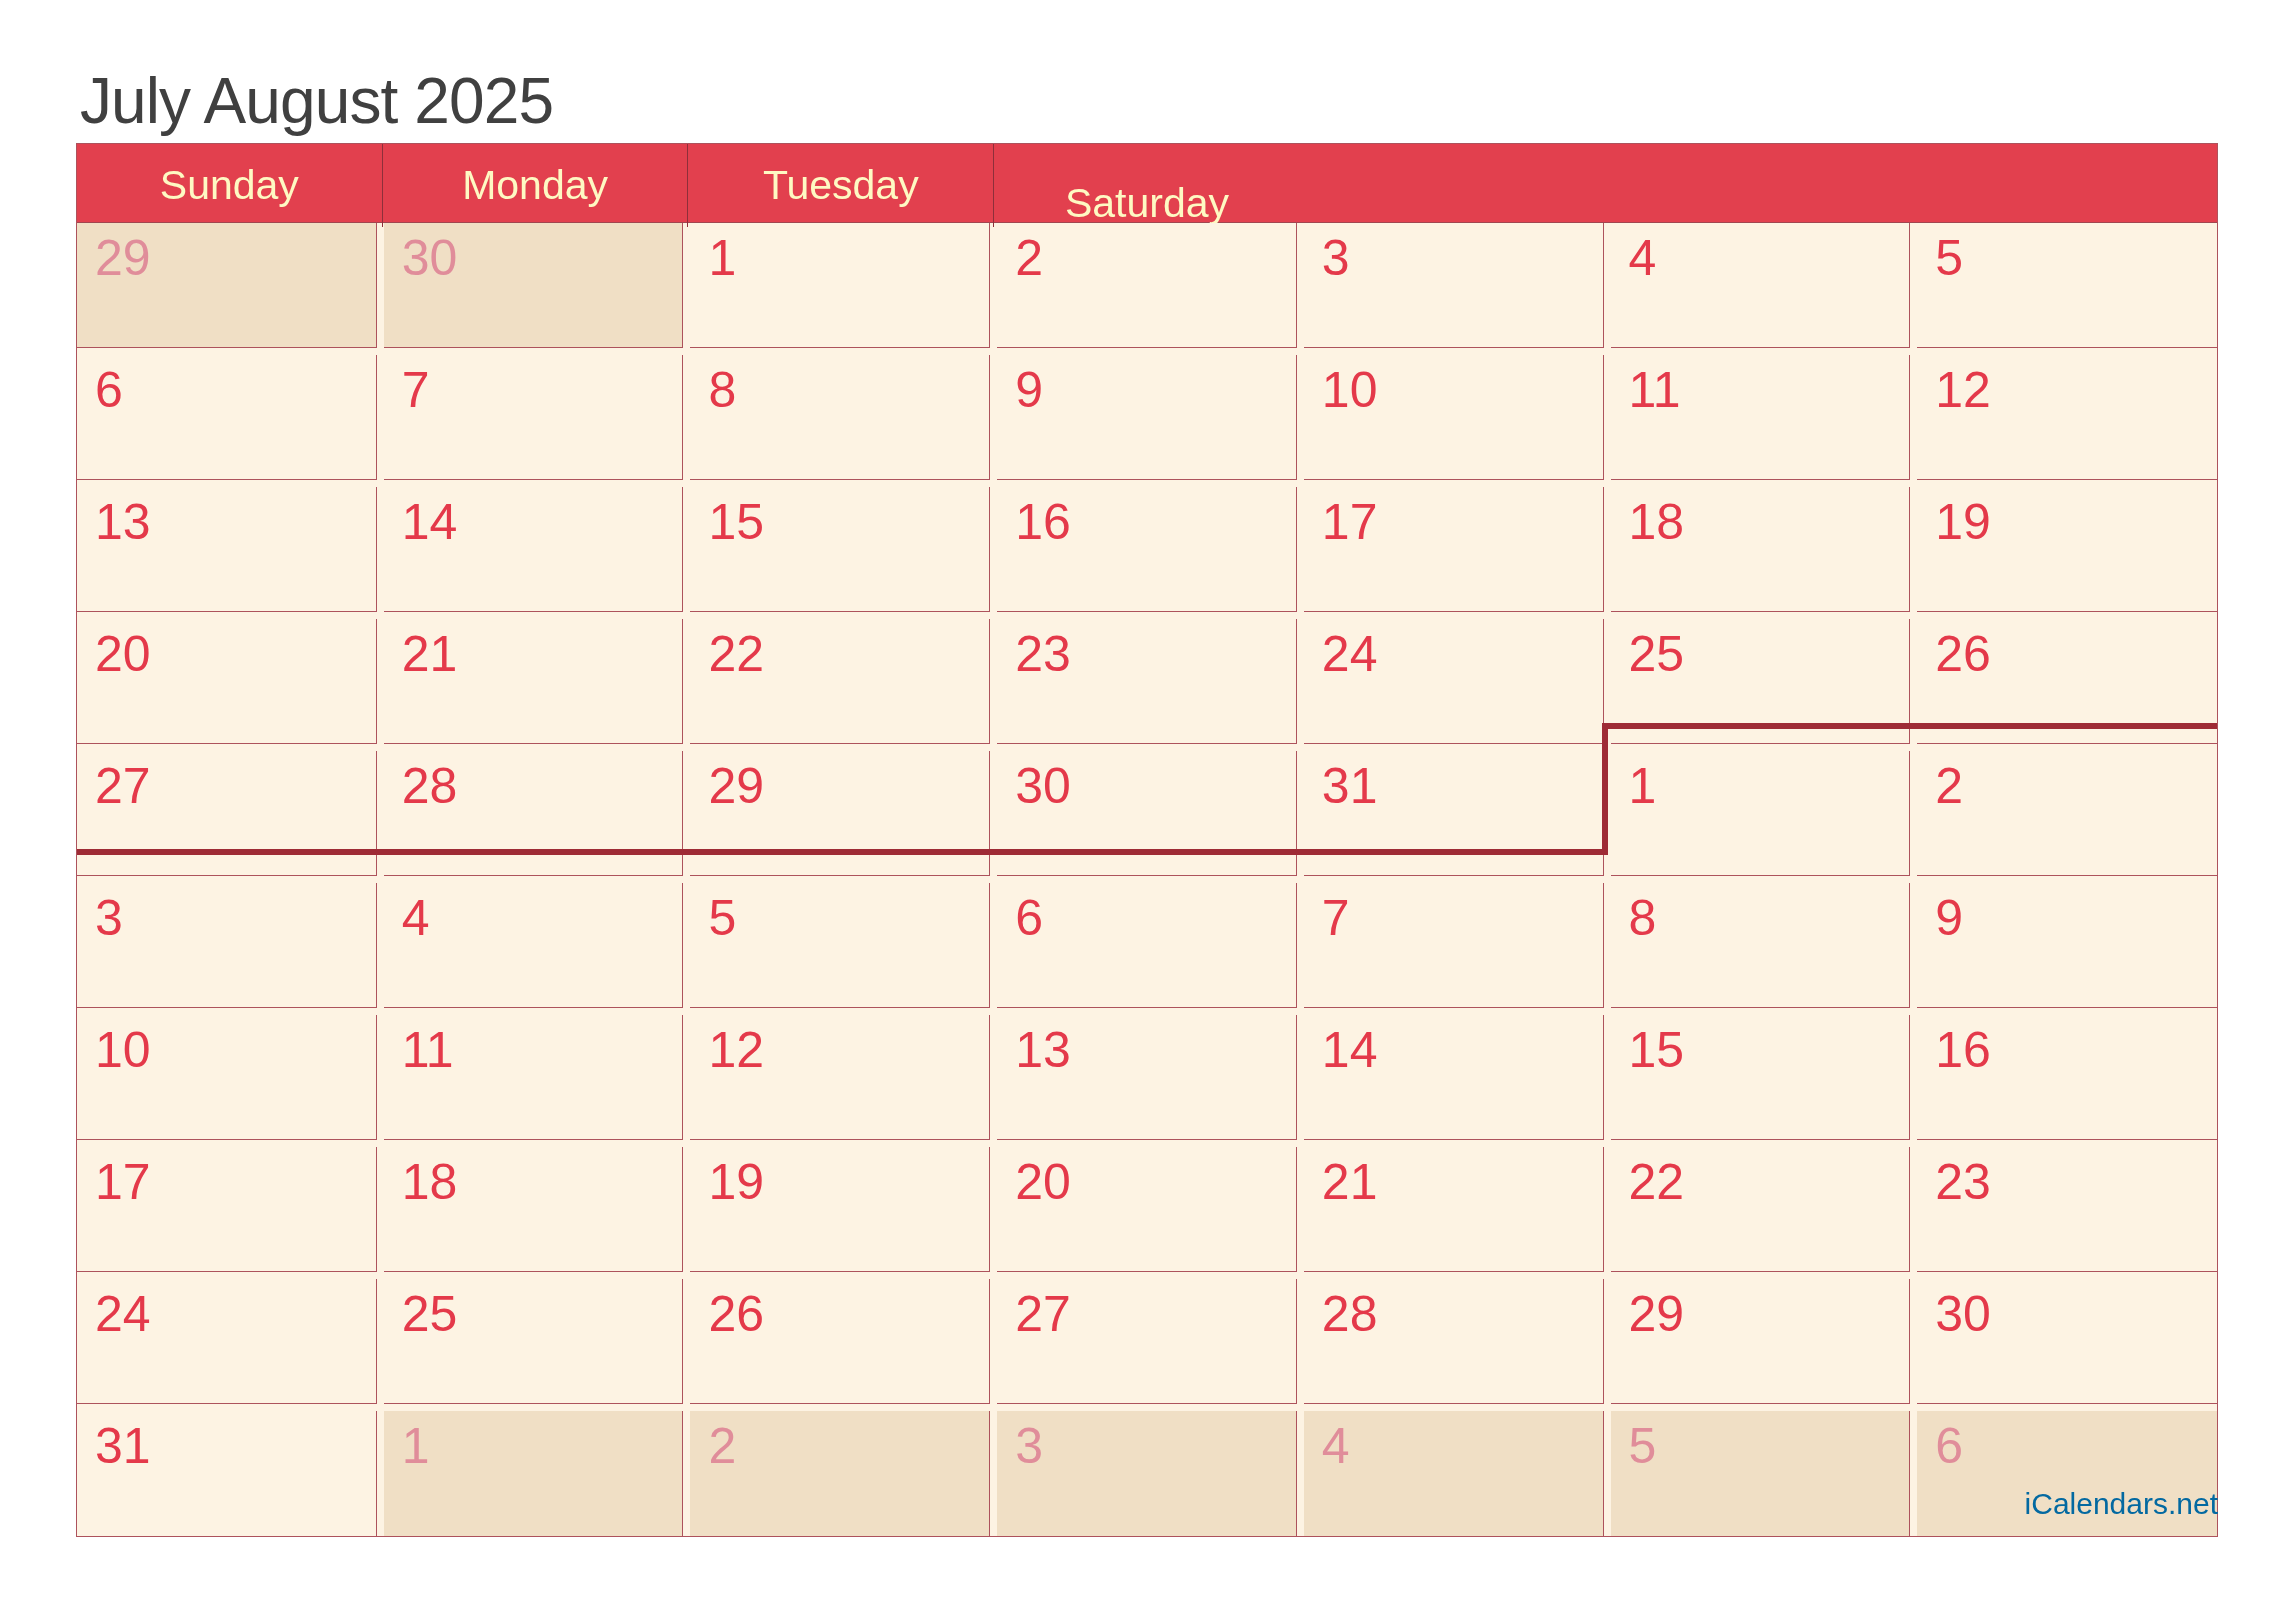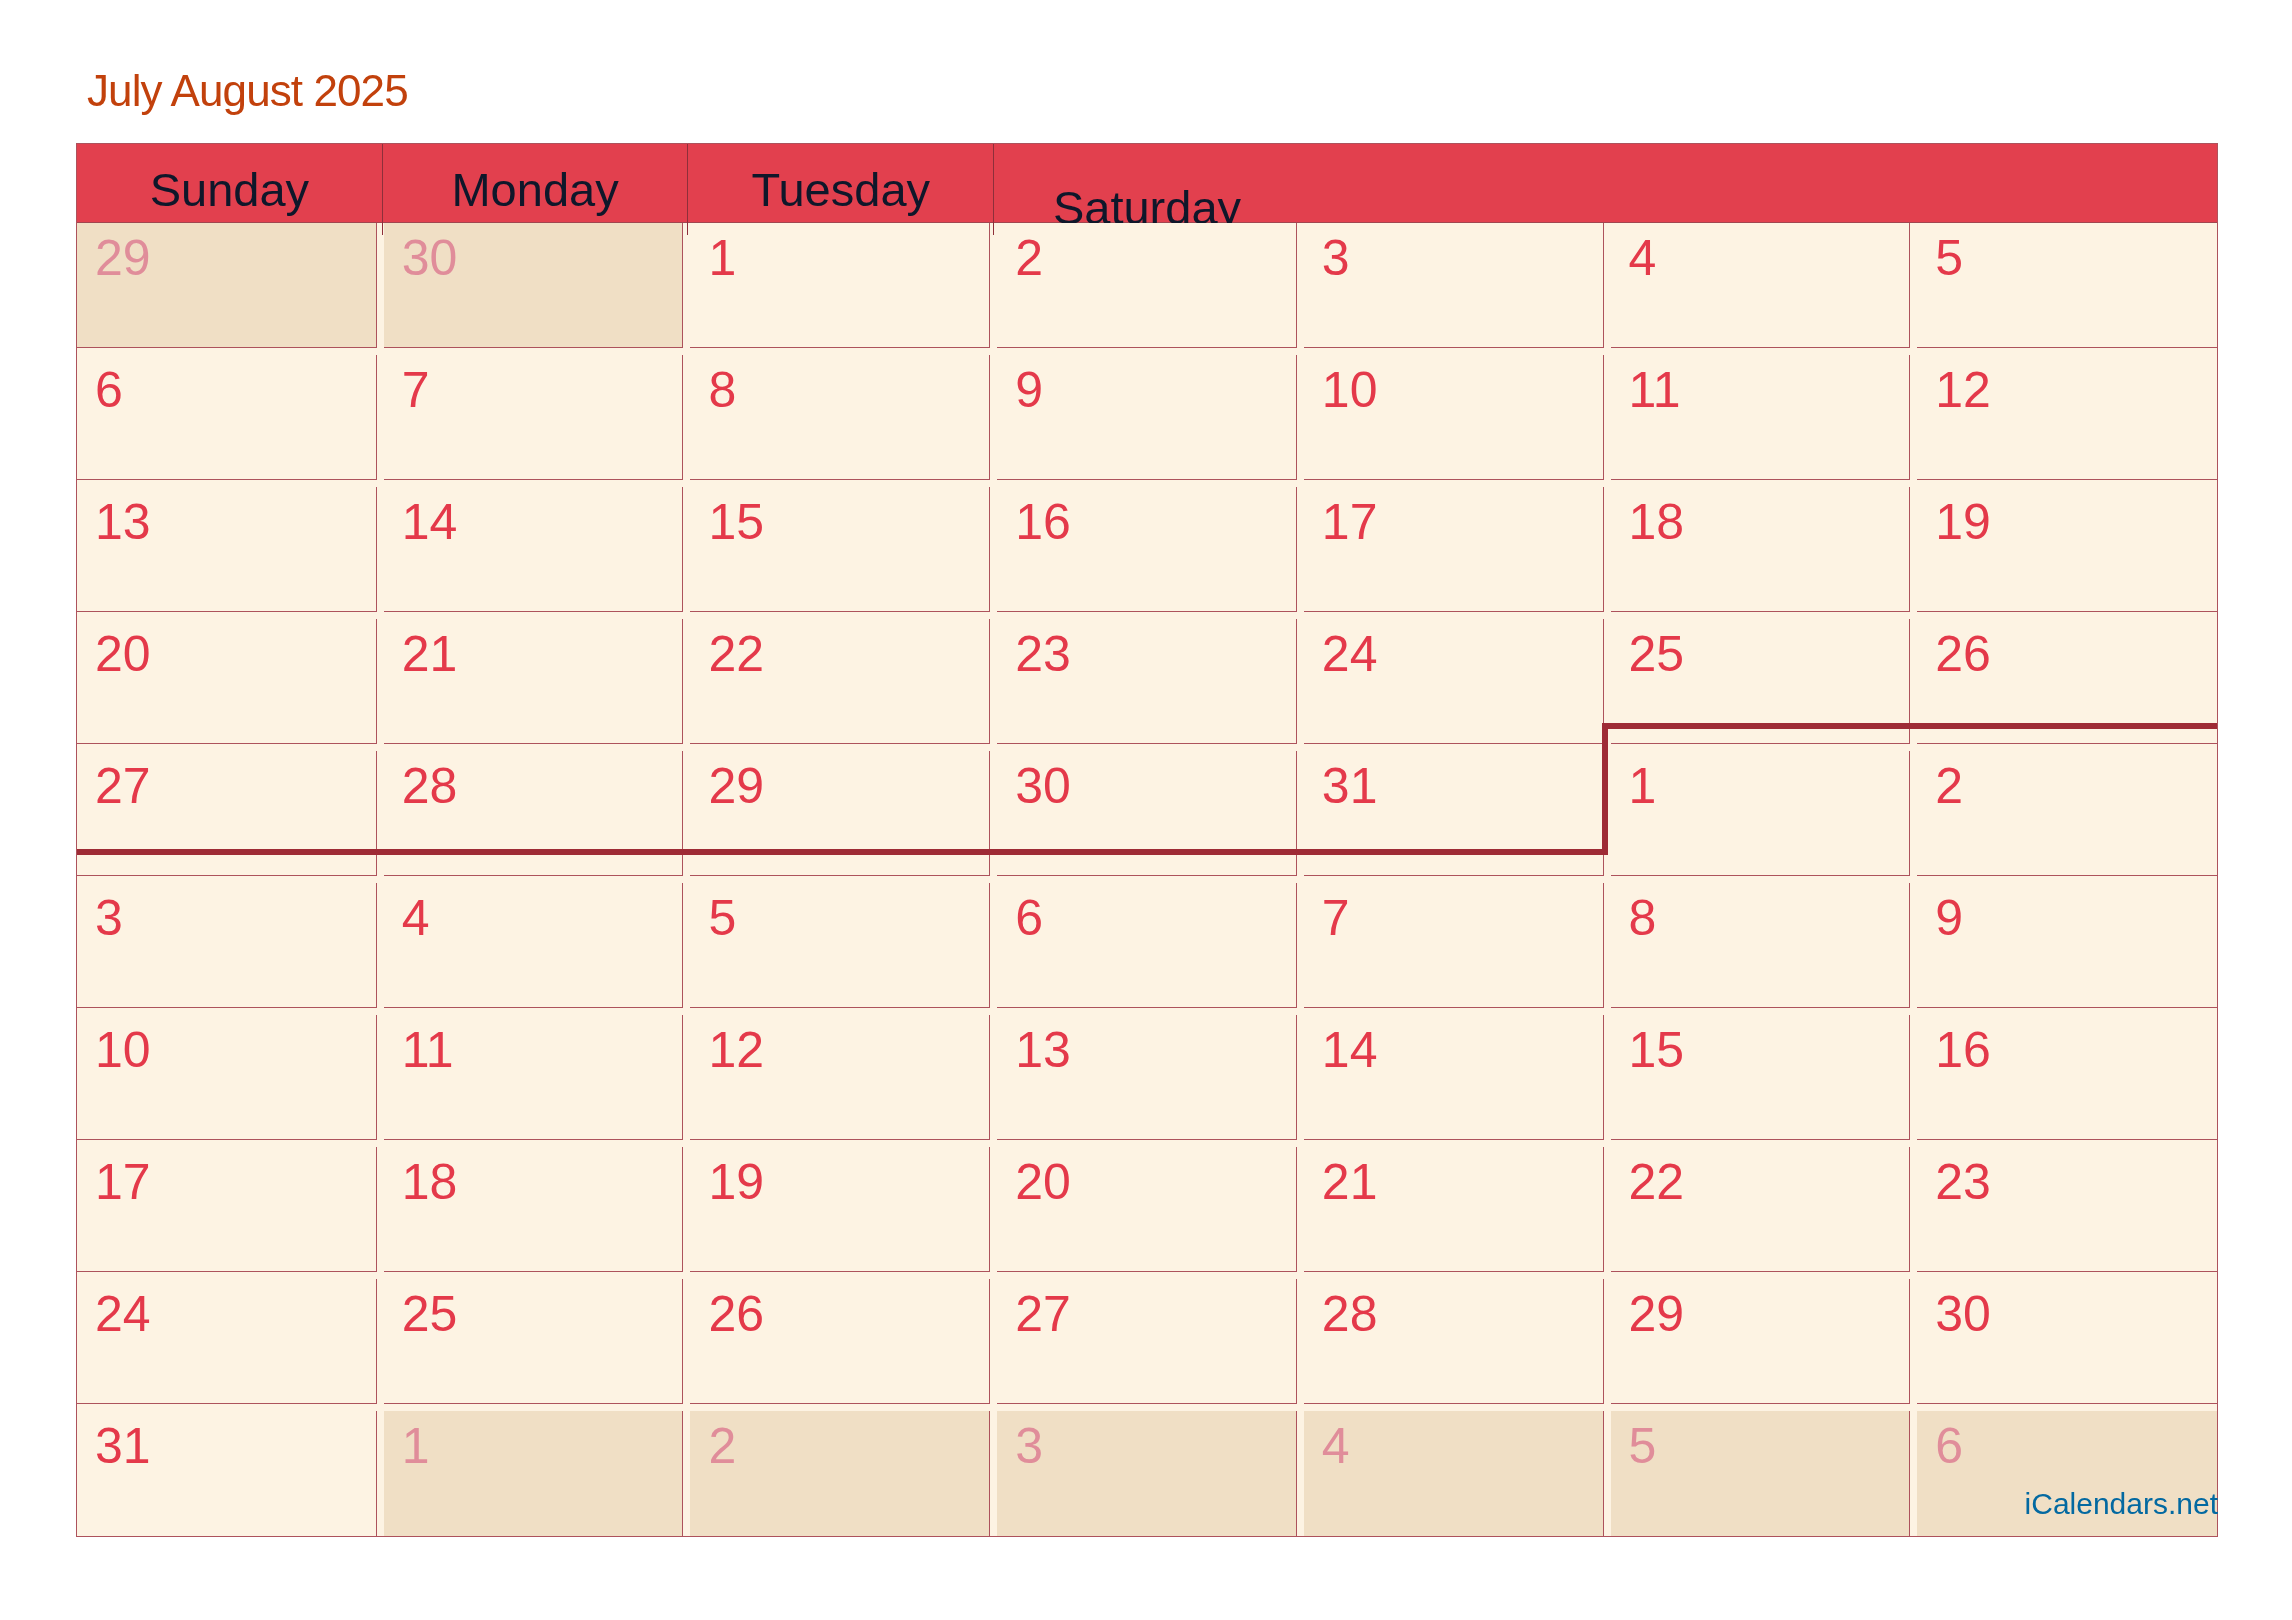--- a/index.html
+++ b/index.html
@@ -5,48 +5,48 @@
   * { margin: 0; padding: 0; box-sizing: border-box; }
   html, body { background: #ffffff; }
   body {
     width: 2293px; height: 1620px;
     position: relative;
     font-family: "Liberation Sans", sans-serif;
     overflow: hidden;
   }
   .title {
     position: absolute;
-    left: 87px; top: 69px;
-    font-size: 44px;
+    left: 80px; top: 69px;
+    font-size: 64px;
     font-weight: 400;
     letter-spacing: -0.9px;
     line-height: 1;
-    color: #c2410c;
+    color: #404040;
     white-space: nowrap;
   }
   .calendar {
     position: absolute;
     left: 76px; top: 143px;
     width: 2142px;
     border: 1.8px solid #ad525c;
     background: #fdf3e3;
   }
   .weekday-row {
     display: grid;
     grid-template-columns: repeat(7, 1fr);
     height: 79px;
     background: #e2404e;
     border-bottom: 1.8px solid #a04650;
   }
   .weekday {
     display: flex;
     align-items: center;
     justify-content: center;
-    font-size: 47px;
-    color: #0f172a;
+    font-size: 41px;
+    color: #fef9c3;
     border-right: 1.8px solid #8e2f3a;
   }
   .weekday:last-child { border-right: none; margin-top: 36px; }
   .grid {
     display: grid;
     grid-template-columns: repeat(7, 1fr);
     grid-auto-rows: 125px;
     width: 100%;
     gap: 7px;
   }

